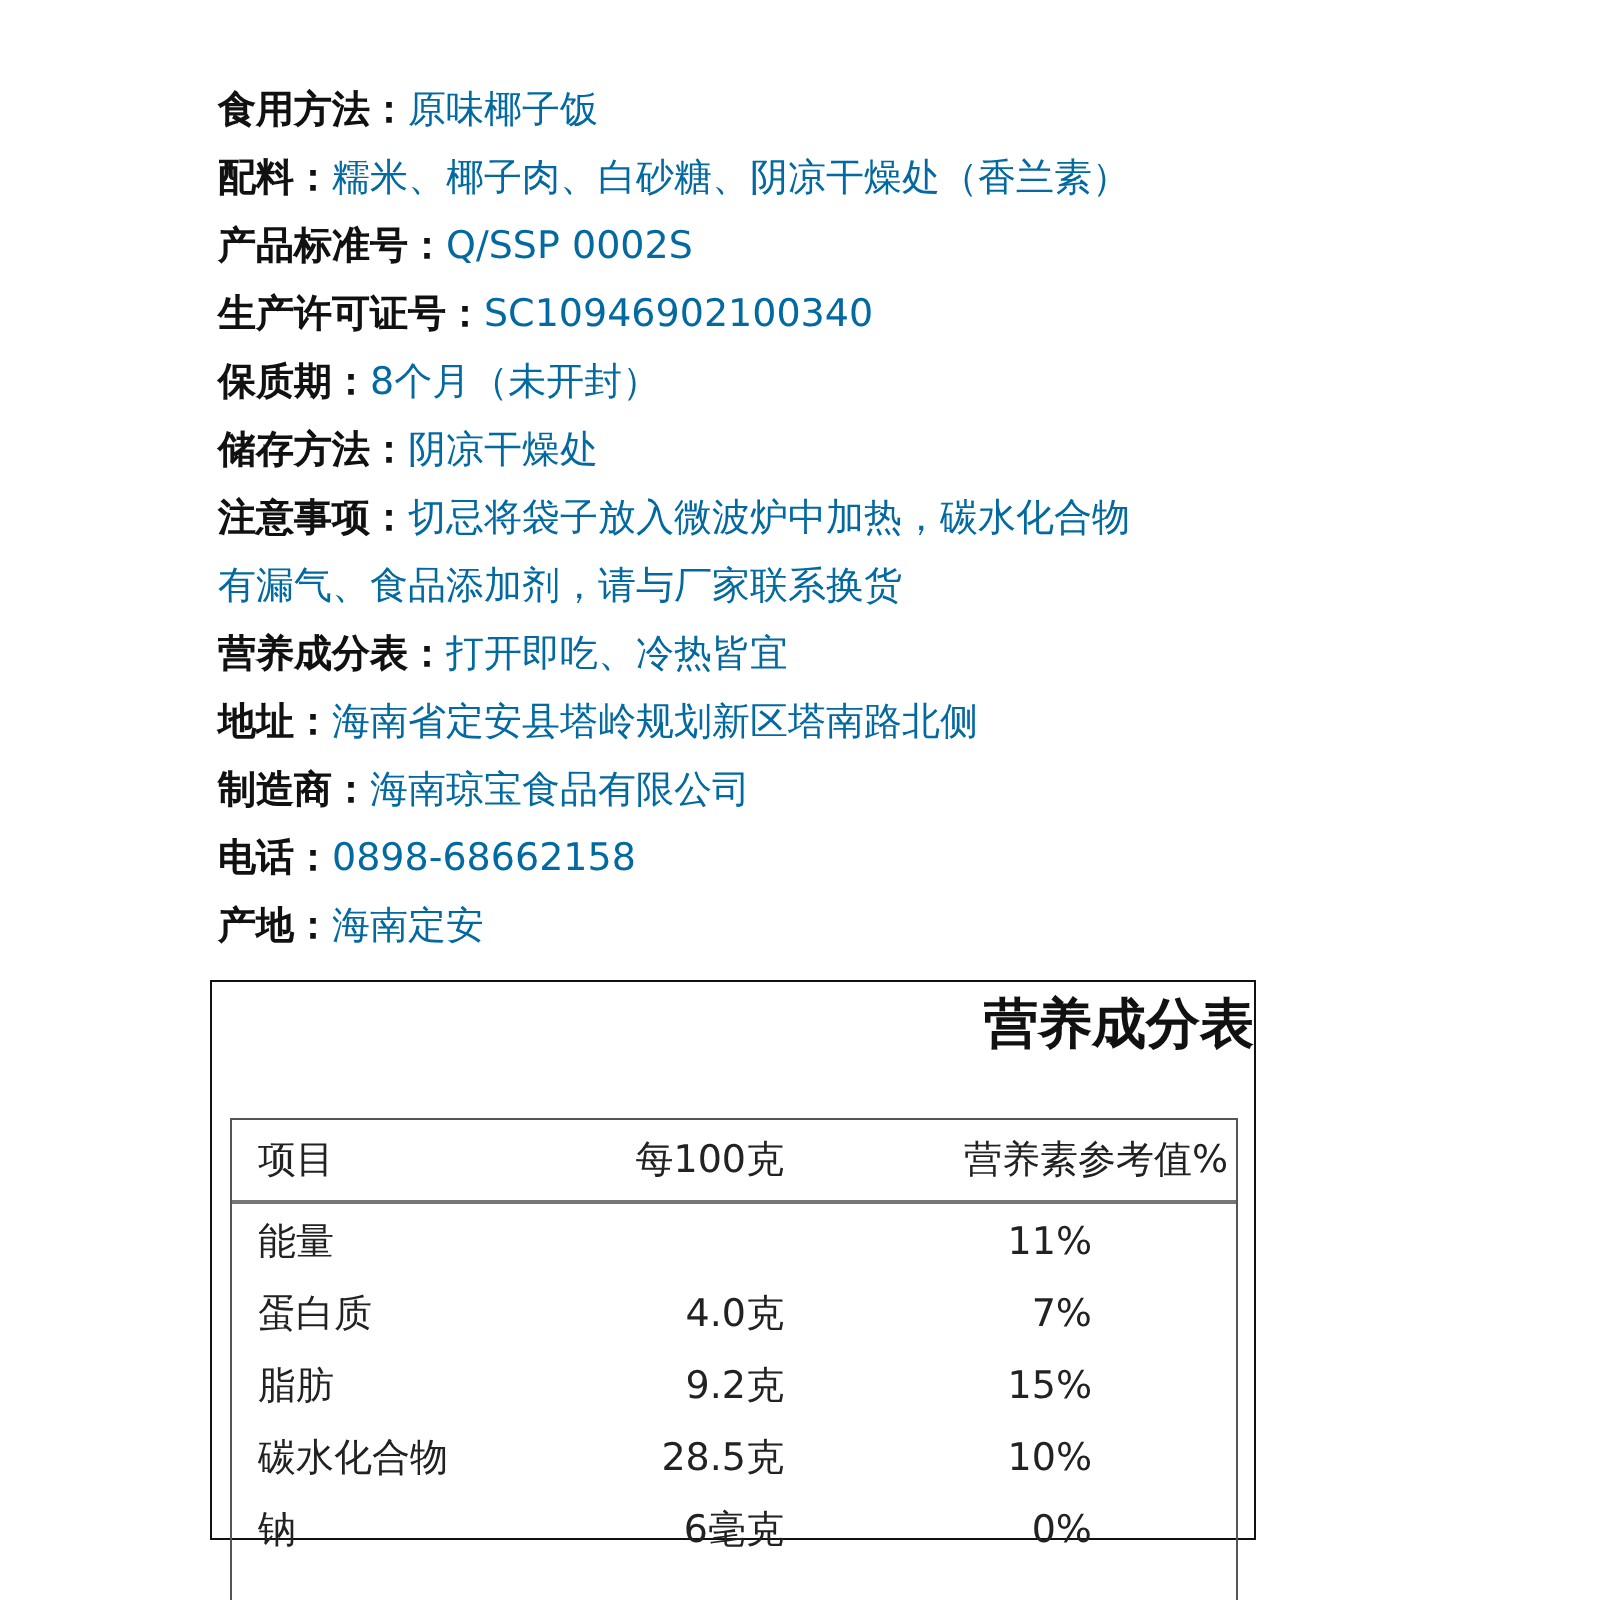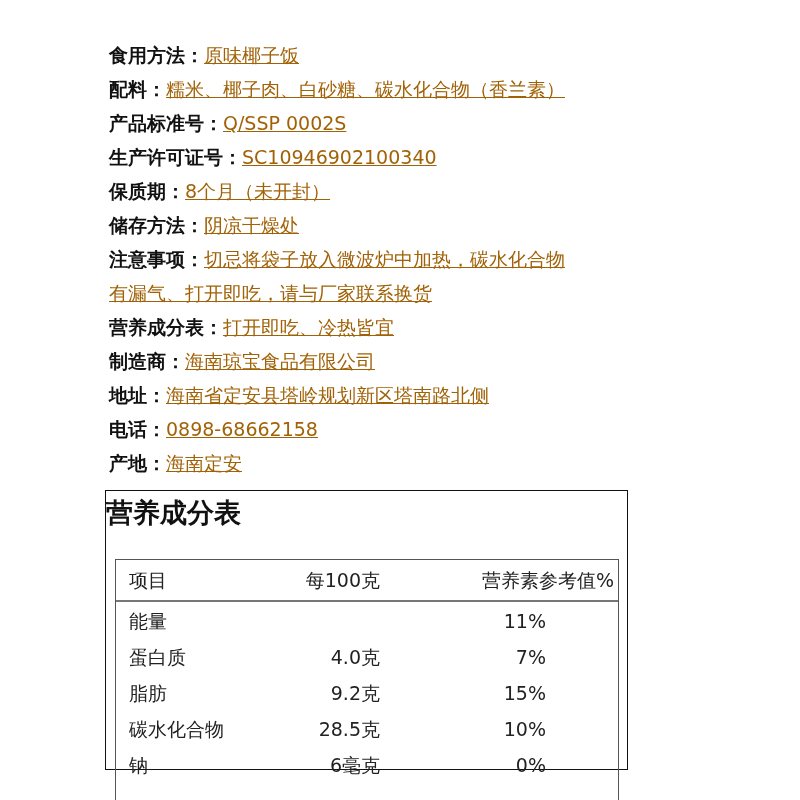--- a/index.html
+++ b/index.html
@@ -26,38 +26,37 @@
       line-height: 34px;
       font-size: 19px;
       white-space: nowrap;
       letter-spacing: 0px;
     }
     .info-line .lbl {
       font-weight: bold;
       color: #111;
     }
     .info-line .val {
-      color: #a16207;
-      text-decoration: underline;
+      color: #0369a1;
     }
     .nutri-outer {
       position: absolute;
       left: 105px;
       top: 490px;
       width: 523px;
       height: 280px;
       border: 1.5px solid #111;
       box-sizing: border-box;
     }
     .nutri-title {
       position: absolute;
       left: 0;
       right: 0;
       top: 2px;
-      text-align: left;
+      text-align: right;
       font-size: 27px;
       font-weight: bold;
       color: #111;
       line-height: 40px;
     }
     .nutri-inner {
       position: absolute;
       left: 115px;
       top: 535px;
       width: 504px;
@@ -74,47 +73,47 @@
       font-size: 19px;
       color: #222;
     }
     .nutri-row span {
       position: absolute;
       top: 0;
       line-height: 36px;
       white-space: nowrap;
     }
     .col-name { left: 13px; }
-    .col-amount { right: 238px; text-align: center; }
+    .col-amount { right: 226px; text-align: center; }
     .col-nrv { right: 72px; text-align: center; }
     .hdr .col-nrv { right: 4px; }
     .hdr-divider {
       position: absolute;
       left: 0;
       right: 0;
       top: 40px;
       height: 0;
       border-top: 2px solid #777;
     }
   </style>
 </head>
 <body>
 
 <div class="info">
   <div class="info-line"><span class="lbl">食用方法：</span><span class="val">原味椰子饭</span></div>
-  <div class="info-line"><span class="lbl">配料：</span><span class="val">糯米、椰子肉、白砂糖、碳水化合物（香兰素）</span></div>
+  <div class="info-line"><span class="lbl">配料：</span><span class="val">糯米、椰子肉、白砂糖、阴凉干燥处（香兰素）</span></div>
   <div class="info-line"><span class="lbl">产品标准号：</span><span class="val">Q/SSP 0002S</span></div>
   <div class="info-line"><span class="lbl">生产许可证号：</span><span class="val">SC10946902100340</span></div>
   <div class="info-line"><span class="lbl">保质期：</span><span class="val">8个月（未开封）</span></div>
   <div class="info-line"><span class="lbl">储存方法：</span><span class="val">阴凉干燥处</span></div>
   <div class="info-line"><span class="lbl">注意事项：</span><span class="val">切忌将袋子放入微波炉中加热，碳水化合物</span></div>
-  <div class="info-line"><span class="lbl"></span><span class="val">有漏气、打开即吃，请与厂家联系换货</span></div>
+  <div class="info-line"><span class="lbl"></span><span class="val">有漏气、食品添加剂，请与厂家联系换货</span></div>
   <div class="info-line"><span class="lbl">营养成分表：</span><span class="val">打开即吃、冷热皆宜</span></div>
+  <div class="info-line"><span class="lbl">地址：</span><span class="val">海南省定安县塔岭规划新区塔南路北侧</span></div>
   <div class="info-line"><span class="lbl">制造商：</span><span class="val">海南琼宝食品有限公司</span></div>
-  <div class="info-line"><span class="lbl">地址：</span><span class="val">海南省定安县塔岭规划新区塔南路北侧</span></div>
   <div class="info-line"><span class="lbl">电话：</span><span class="val">0898-68662158</span></div>
   <div class="info-line"><span class="lbl">产地：</span><span class="val">海南定安</span></div>
 </div>
 
 <div class="nutri-outer">
   <div class="nutri-title">营养成分表</div>
 </div>
 
 <div class="nutri-inner">
   <div class="nutri-row hdr" style="top:2px;">

